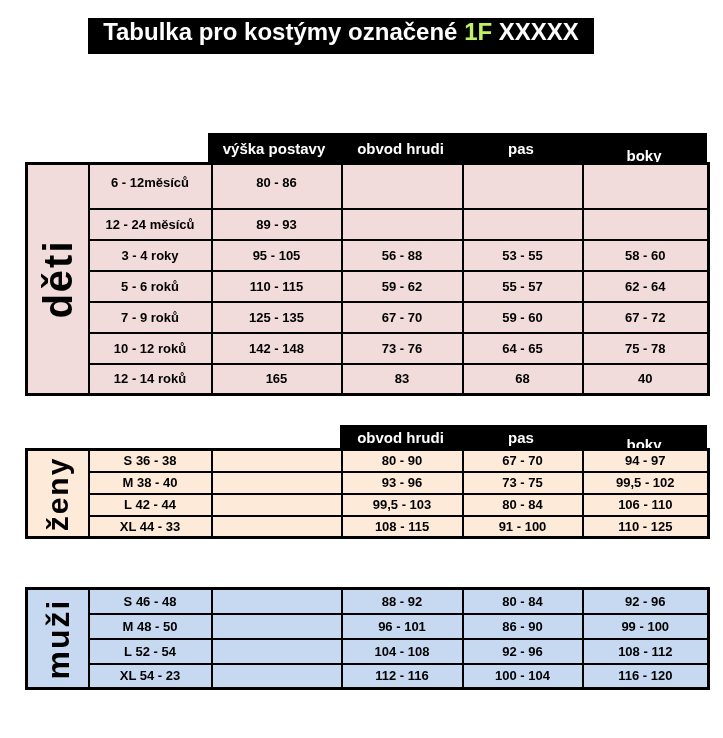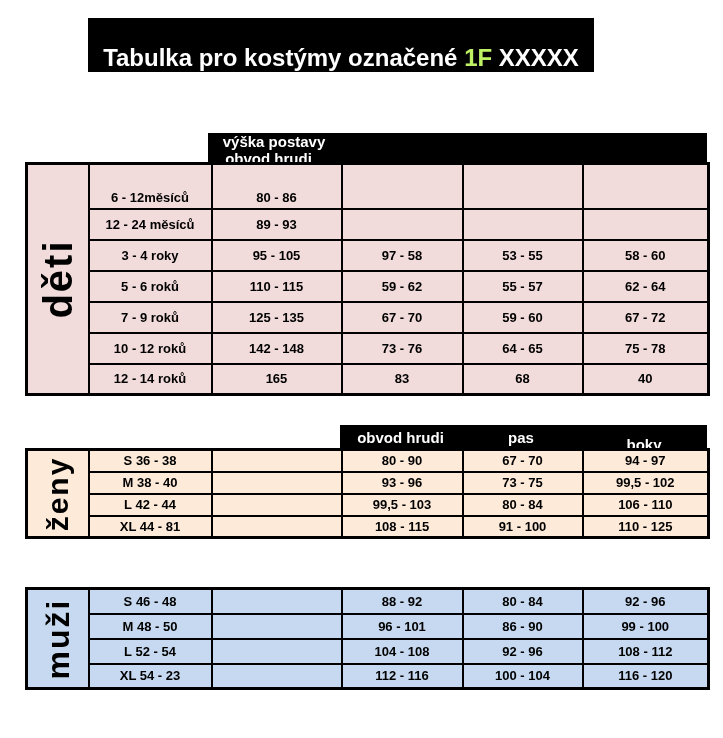--- a/index.html
+++ b/index.html
@@ -2,52 +2,52 @@
 <html><head>
 <meta charset="utf-8">
 <style>
   html,body{margin:0;padding:0;background:#ffffff;}
   .canvas{
     position:relative;width:723px;height:738px;background:#ffffff;overflow:hidden;
     font-family:"Liberation Sans", sans-serif;color:#000;
   }
   
   .title-bar{
-    position:absolute;left:88px;top:18px;width:506px;height:54px;
-    background:#000;color:#fff;display:flex;align-items:flex-end;justify-content:center;
+    position:absolute;left:88px;top:18px;width:506px;height:36px;
+    background:#000;color:#fff;display:flex;align-items:flex-start;justify-content:center;
     font-size:24px;font-weight:bold;
   }
   .title-bar span{white-space:pre;}
   .title-bar .hl{color:#bef264;}
 
   
   .hdr-bar{
     position:absolute;background:#000;color:#fff;display:flex;
     font-weight:bold;font-size:15px;
   }
   .hdr-bar .hcell{display:flex;align-items:center;justify-content:center;height:100%;}
-  .hdr-deti{left:208px;top:133px;width:499px;height:30px;flex-direction:column;}
+  .hdr-deti{left:208px;top:133px;width:499px;height:30px;}
   .hdr-zeny{left:340px;top:425px;width:367px;height:25px;}
   .w1{width:132px;} .w2{width:121px;} .w3{width:120px;} .w4{width:126px;margin-top:7px;}
 
   
   table.body{
     position:absolute;border-collapse:collapse;table-layout:fixed;
     border:3px solid #000;
   }
   table.body td{
     border:2px solid #000;text-align:center;vertical-align:middle;
     font-weight:bold;font-size:13px;padding:0;overflow:hidden;
   }
   .t-deti{left:25px;top:162px;background:#f2dcdb;}
   .t-zeny{left:25px;top:448px;background:#fdead9;}
   .t-muzi{left:25px;top:587px;background:#c6d9f0;}
   .t-deti tr{height:31px;}
   .t-deti tr.tall{height:45px;}
-  .t-deti tr.tall td{vertical-align:bottom;padding-bottom:3px;}
+  .t-deti tr.tall td{vertical-align:bottom;padding-bottom:18px;}
   .t-zeny tr{height:22px;}
   .t-muzi tr{height:25px;}
 
   td.side{position:relative;}
   .vlabel{
     position:absolute;left:50%;top:50%;
     transform:translate(-50%,-50%) rotate(-90deg);
     white-space:nowrap;font-weight:bold;letter-spacing:2px;line-height:1;
   }
   .vlabel-deti{font-size:40px;}
@@ -95,21 +95,21 @@
     <tr>
       <td>12 - 24 měsíců</td>
       <td>89 - 93</td>
       <td></td>
       <td></td>
       <td></td>
     </tr>
     <tr>
       <td>3 - 4 roky</td>
       <td>95 - 105</td>
-      <td>97 - 58</td>
+      <td>56 - 88</td>
       <td>53 - 55</td>
       <td>58 - 60</td>
     </tr>
     <tr>
       <td>5 - 6 roků</td>
       <td>110 - 115</td>
       <td>59 - 62</td>
       <td>55 - 57</td>
       <td>62 - 64</td>
     </tr>
@@ -171,21 +171,21 @@
       <td>99,5 - 102</td>
     </tr>
     <tr>
       <td>L 42 - 44</td>
       <td></td>
       <td>99,5 - 103</td>
       <td>80 - 84</td>
       <td>106 - 110</td>
     </tr>
     <tr>
-      <td>XL 44 - 81</td>
+      <td>XL 44 - 33</td>
       <td></td>
       <td>108 - 115</td>
       <td>91 - 100</td>
       <td>110 - 125</td>
     </tr>
   </tbody>
     </table>
 
   <table class="body t-muzi">
     <colgroup>

